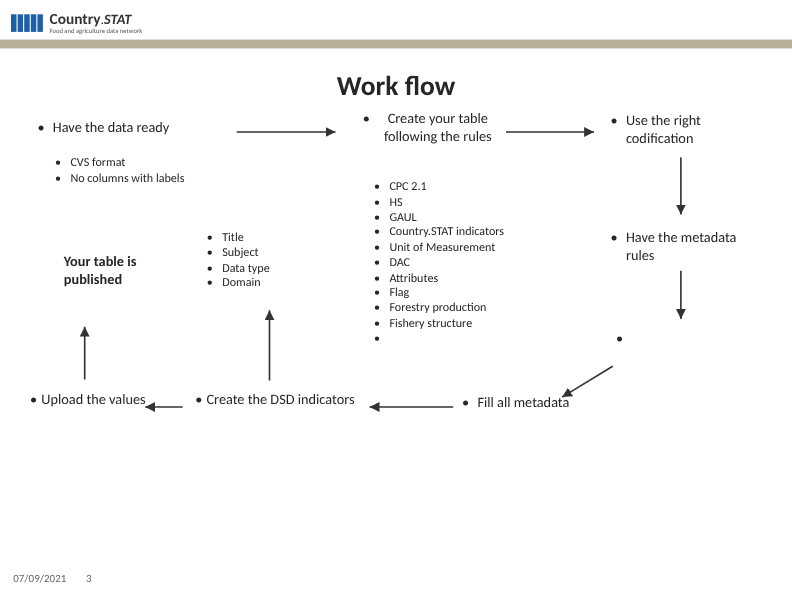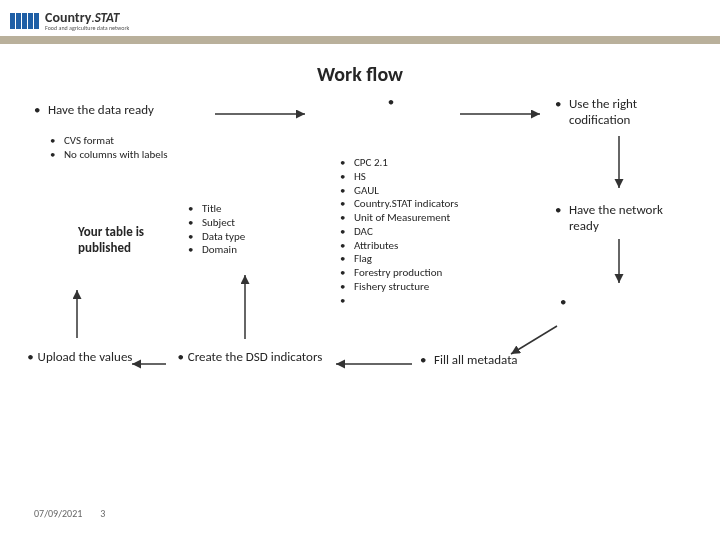--- a/index.html
+++ b/index.html
@@ -17,33 +17,33 @@
   .logo-bars { display: flex; gap: 1px; }
   .logo-bars span { width: 5px; height: 16px; background: #1f5fa6; display: block; }
   .logo-text { font-size: 13px; color: #333; line-height: 1; }
   .logo-text b { font-weight: 700; font-size: 14px; }
   .logo-text i { font-style: italic; font-weight: 700; }
   .logo-sub { font-size: 6px; color: #555; display: block; }
   .logo-right { font-size: 7px; text-align: right; color: #555; line-height: 1.2; display:flex; align-items:center; gap:6px;}
   .fao-emblem { width:22px; height:22px; border:1px solid #aaa; border-radius:50%; font-size:5px; display:flex; align-items:center; justify-content:center; color:#999;}
   .hr { height: 8px; background: #b9b09b; margin-top: 2px; }
   .title {
-    text-align: center; font-size: 20px; font-weight: 700;
+    text-align: center; font-size: 25px; font-weight: 700;
     margin-top: 18px; color: #262626;
   }
   .canvas { position: relative; width: 720px; height: 430px; margin-top: 8px; }
   .node { position: absolute; font-size: 13px; line-height: 1.25; }
   .bul { display: flex; }
   .bul .dot { width: 14px; flex-shrink:0; }
   .sub .dot { width: 14px; }
   .sub { font-size: 11px; }
   .arrow { position: absolute; }
   .footer {
-    position: absolute; bottom: 20px; left: 12px;
-    font-size: 10px; color: #666; display: flex; gap: 18px; margin-left: 22px;
+    position: absolute; bottom: 8px; left: 12px;
+    font-size: 10px; color: #666; display: flex; gap: 18px;
   }
 </style>
 </head>
 <body>
 
 <div class="header">
   <div class="logo-left">
     <div class="logo-bars">
       <span></span>
         <span></span>
@@ -73,21 +73,21 @@
     <div class="bul">
         <span class="dot">•</span>
         <span>CVS format</span>
       </div>
     <div class="bul">
         <span class="dot">•</span>
         <span>No columns with labels</span>
       </div>
   </div>
 
-  <div class="node" style="left:58px; top:130px; width:90px; font-weight:700; text-align:left;margin-left:20px;">
+  <div class="node" style="left:58px; top:130px; width:90px; font-weight:700; text-align:left;">
     <span>Your table is published</span>
   </div>
 
   <div class="node" style="left:18px; top:255px; width:120px; text-align:center;">
     <div class="bul" style="justify-content:center;">
         <span class="dot">•</span>
         <span>Upload the values</span>
       </div>
   </div>
 
@@ -113,20 +113,21 @@
   <div class="node" style="left:168px; top:255px; width:160px; text-align:center;">
     <div class="bul" style="justify-content:center;">
         <span class="dot">•</span>
         <span>Create the DSD indicators</span>
       </div>
   </div>
 
   <div class="node" style="left:326px; top:0px; width:130px; text-align:center;">
     <div class="bul" style="justify-content:center;">
         <span class="dot">•</span>
+        <span>Create your table following the rules</span>
       </div>
   </div>
 
   <div class="node sub" style="left:340px; top:62px; width:180px;">
     <div class="bul">
         <span class="dot">•</span>
         <span>CPC 2.1</span>
       </div>
     <div class="bul">
         <span class="dot">•</span>
@@ -172,21 +173,21 @@
   <div class="node" style="left:555px; top:2px; width:140px;">
     <div class="bul">
         <span class="dot">•</span>
         <span>Use the right codification</span>
       </div>
   </div>
 
   <div class="node" style="left:555px; top:108px; width:140px; text-align:left;">
     <div class="bul">
         <span class="dot">•</span>
-        <span>Have the network ready</span>
+        <span>Have the metadata rules</span>
       </div>
   </div>
 
   <div class="node" style="left:560px; top:200px; width:130px;">
     <div class="bul">
         <span class="dot">•</span>
       </div>
   </div>
 
   <div class="node" style="left:420px; top:258px; width:120px;">

